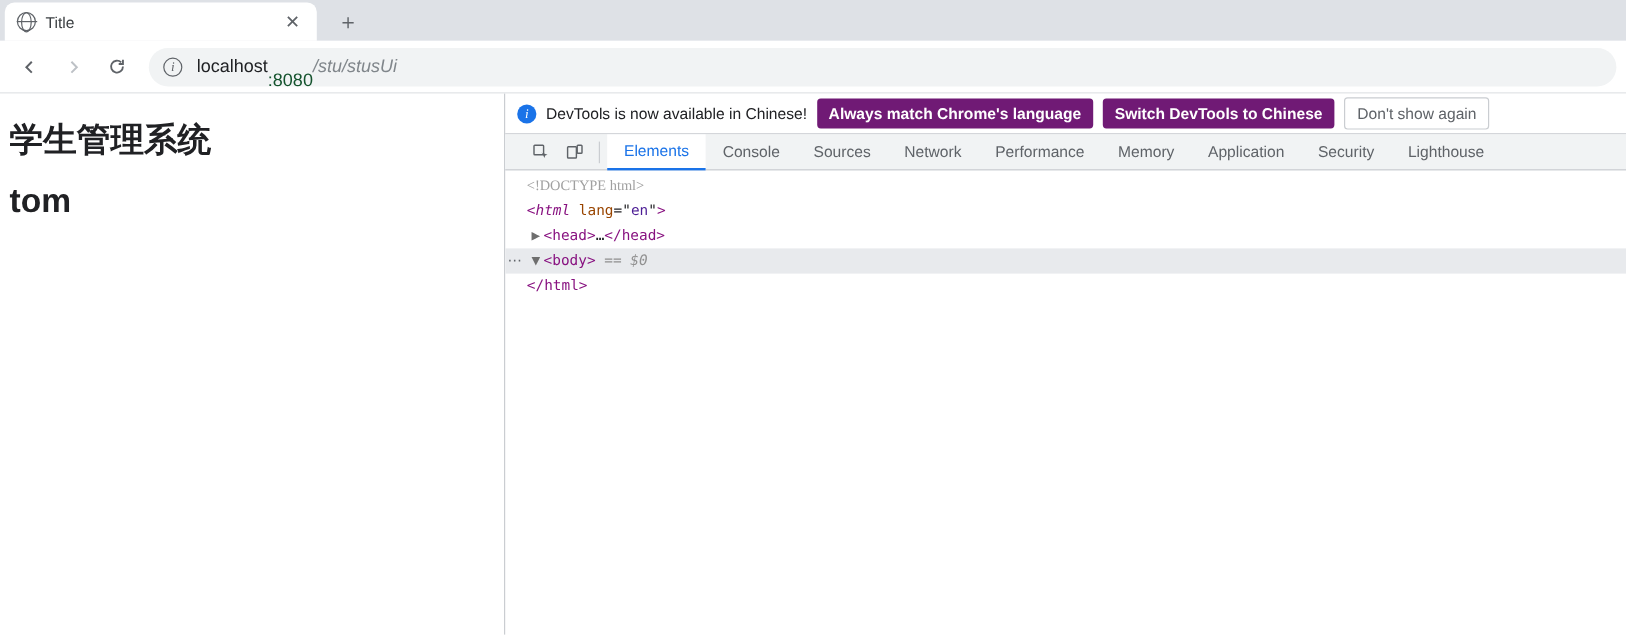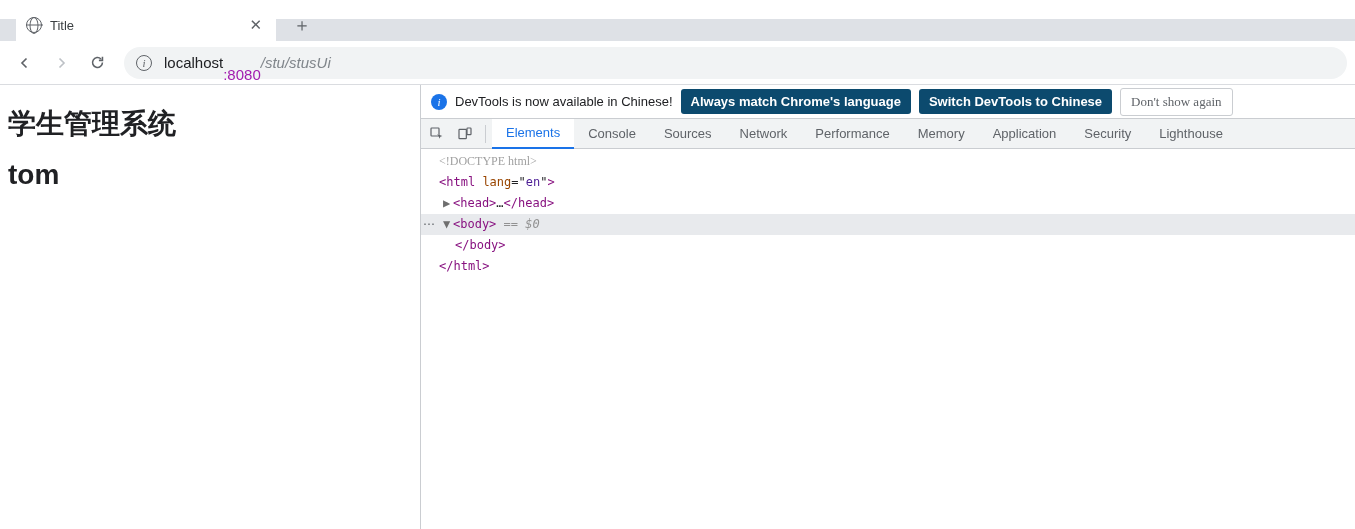--- a/index.html
+++ b/index.html
@@ -8,26 +8,25 @@
     font-family: "Segoe UI", Arial, sans-serif;
     font-size: 13px;
     color: #202124;
     background: #fff;
     width: 1355px;
     height: 529px;
     overflow: hidden;
   }
   
   .tab-strip {
-    height: 22px;
+    height: 34px;
     background: #dee1e6;
     display: flex;
     align-items: flex-end;
-    padding-left: 16px;
-    margin-top: 19px;
+    padding-left: 4px;
   }
   .tab {
     height: 32px;
     background: #fff;
     border-radius: 8px 8px 0 0;
     display: flex;
     align-items: center;
     padding: 0 10px;
     min-width: 260px;
     position: relative;
@@ -109,21 +108,21 @@
     border: 1.5px solid #5f6368;
     border-radius: 50%;
     display: flex; align-items: center; justify-content: center;
     font-size: 11px;
     color: #5f6368;
     margin-right: 12px;
     font-family: Georgia, serif;
     font-style: italic;
   }
   .omnibox .url-host { color: #202124; }
-  .omnibox .url-port { color: #a21caf; margin-top: 24px; }
+  .omnibox .url-port { color: #14532d; margin-top: 24px; }
   .omnibox .url-path { color: #80868b; font-style: italic; }
   
   .content-row {
     display: flex;
     height: calc(100% - 78px);
   }
   .page-area {
     width: 420px;
     padding: 8px;
     background: #fff;
@@ -156,46 +155,45 @@
     border-radius: 50%;
     color: #fff;
     display: flex; align-items: center; justify-content: center;
     font-size: 11px;
     font-family: Georgia, serif;
     font-style: italic;
     flex-shrink: 0;
   }
   .infobar-text { color: #202124; font-size: 13px; }
   .btn-primary {
-    background: #0c4a6e;
+    background: #701a75;
     color: #fff;
     border: none;
     border-radius: 3px;
     padding: 5px 10px;
     font-size: 13px;
     font-weight: 600;
     cursor: pointer;
   }
   .btn-secondary {
     background: #fff;
     color: #5f6368;
     border: 1px solid #cacdd1;
     border-radius: 3px;
     padding: 5px 10px;
     font-size: 13px;
     cursor: pointer;
-    font-family: Liberation Serif, serif;
   }
   
   .dt-tabs {
     height: 30px;
     display: flex;
     align-items: center;
     border-bottom: 1px solid #cacdd1;
-    padding: 0 2px;
+    padding: 0 16px;
     gap: 0;
     background: #f1f3f4;
   }
   .dt-icon-btn {
     width: 28px; height: 26px;
     display: flex; align-items: center; justify-content: center;
     color: #5f6368;
     cursor: pointer;
   }
   .dt-sep {
@@ -235,21 +233,21 @@
   }
   .dom-line.selected::before {
     content: "⋯";
     position: absolute;
     left: 2px;
     color: #5f6368;
     letter-spacing: -1px;
     font-family: Arial, sans-serif;
   }
   .t-bracket { color: #881280; }
-  .t-tagname { color: #881280; }
+  .t-tagname { color: #881280; font-style: italic; }
   .t-attrname { color: #994500; }
   .t-attrval  { color: #4c1d95; }
   .t-text     { color: #202124; }
   .t-comment  { color: #a0a0a0; font-family: Liberation Serif, serif; }
   .t-sel      { color: #919191; font-style: italic; }
   .arrow { color: #6e6e6e; display: inline-block; width: 10px; }
   svg { display: block; }
 </style>
 </head>
 <body>
@@ -328,18 +326,17 @@
       <div class="dt-tab">Application</div>
       <div class="dt-tab">Security</div>
       <div class="dt-tab">Lighthouse</div>
     </div>
 
     <div class="dom-tree">
       <div class="dom-line"><span class="t-comment">&lt;!DOCTYPE html&gt;</span></div>
       <div class="dom-line"><span class="t-bracket">&lt;</span><span class="t-tagname">html</span> <span class="t-attrname">lang</span>="<span class="t-attrval">en</span>"<span class="t-bracket">&gt;</span></div>
       <div class="dom-line" style="padding-left:22px;"><span class="arrow">▶</span><span class="t-bracket">&lt;head&gt;</span><span class="t-text">…</span><span class="t-bracket">&lt;/head&gt;</span></div>
       <div class="dom-line selected" style="padding-left:22px;"><span class="arrow">▼</span><span class="t-bracket">&lt;body&gt;</span><span class="t-sel"> == $0</span></div>
-      <div class="dom-line" style="padding-left:34px;"><span class="t-bracket">&lt;/body&gt;</span></div>
       <div class="dom-line"><span class="t-bracket">&lt;/html&gt;</span></div>
     </div>
 
   </div>
 </div>
 
 </body></html>

